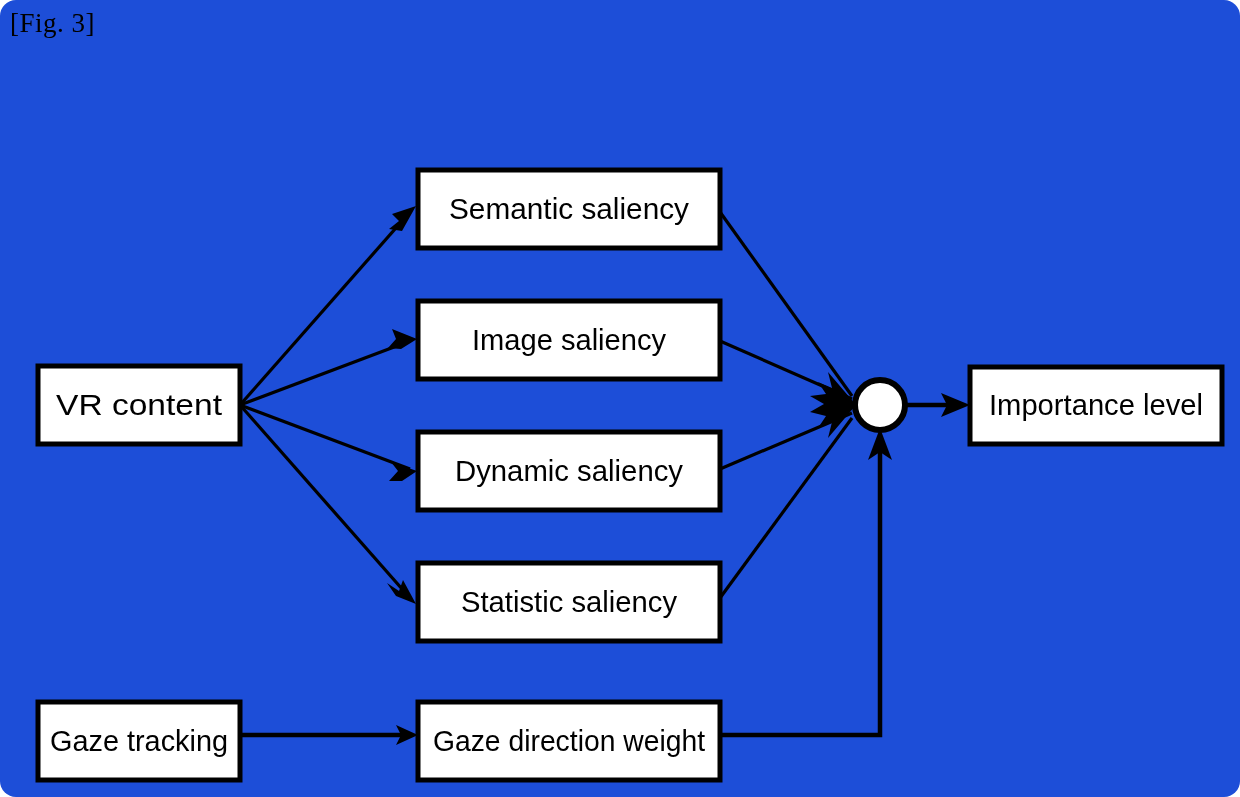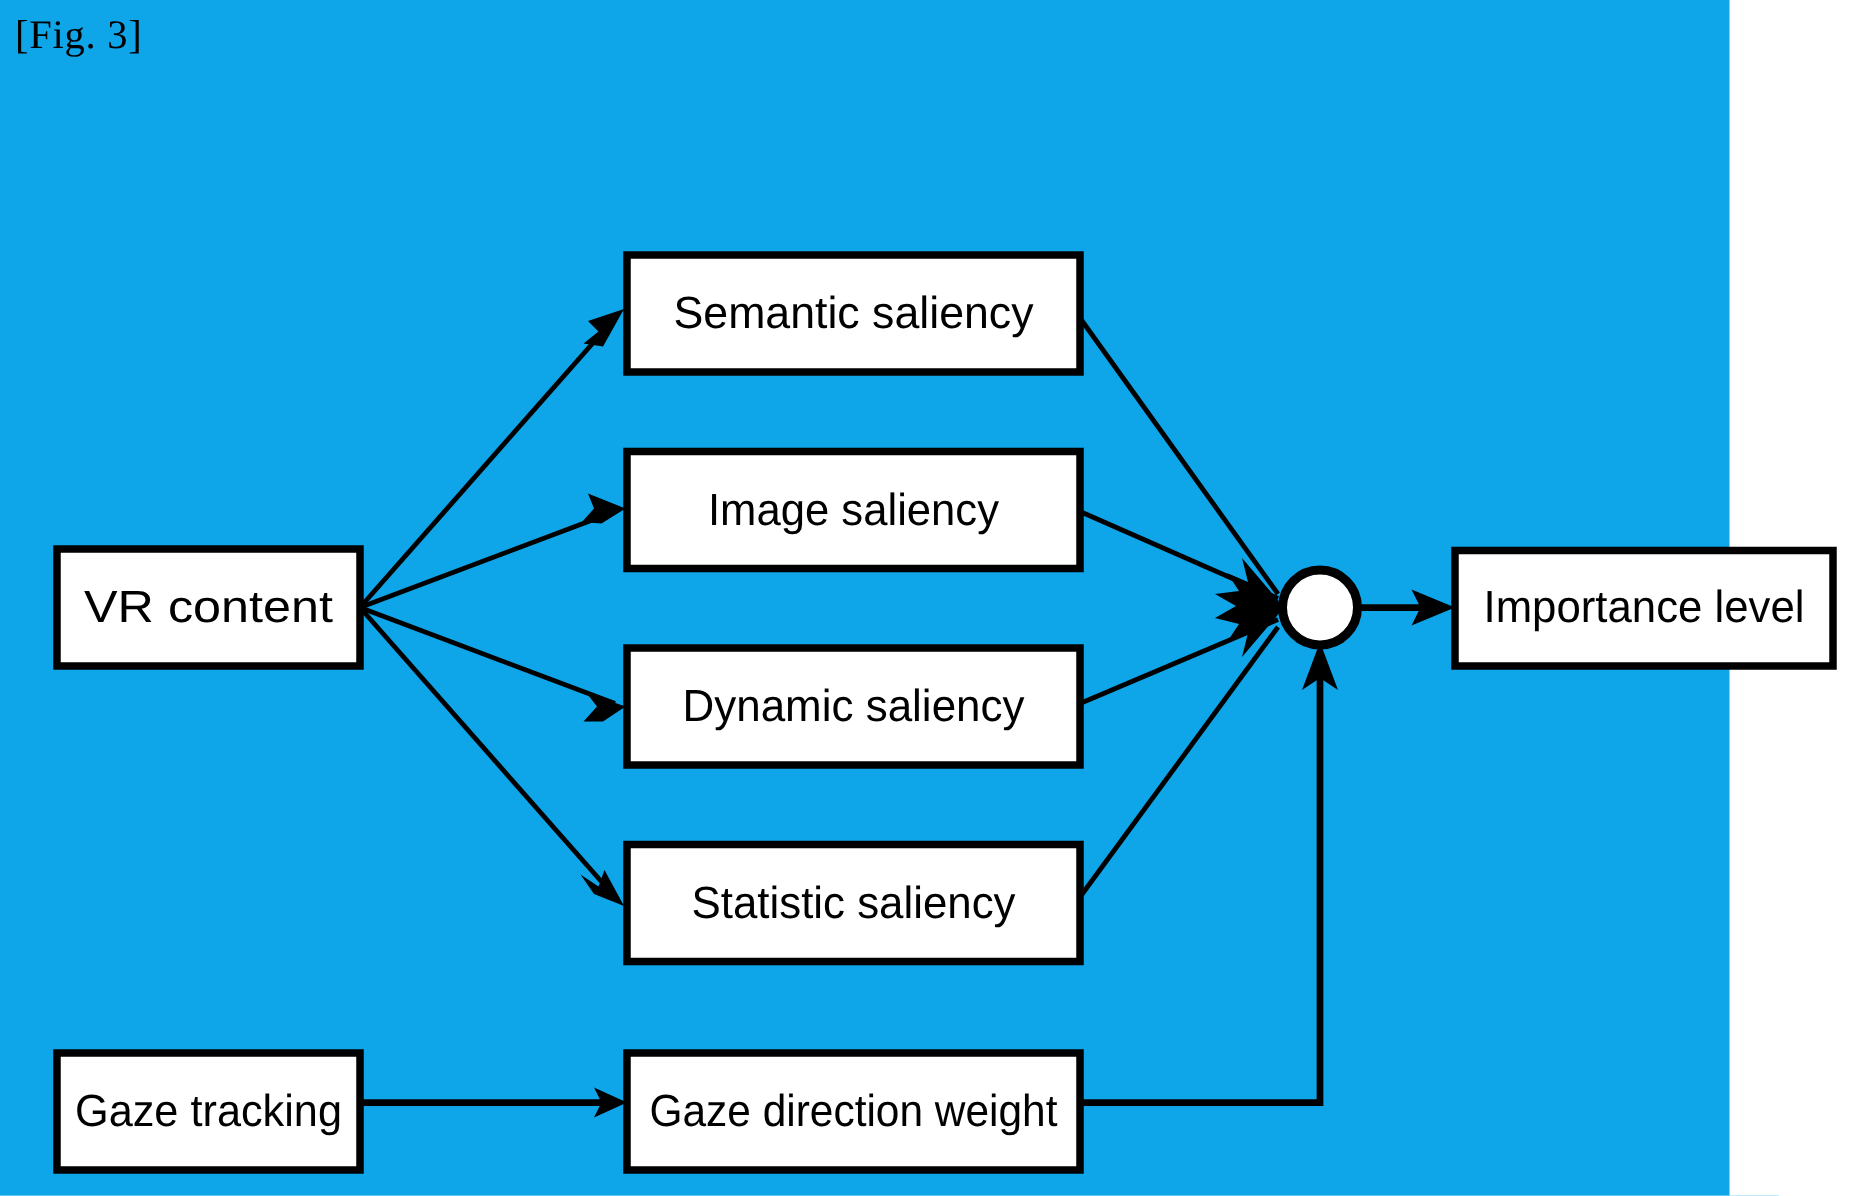--- a/index.html
+++ b/index.html
@@ -10,23 +10,24 @@
   }
   body {
     width: 1240px;
     height: 797px;
     overflow: hidden;
     font-family: "Liberation Sans", sans-serif;
     position: relative;
   }
   #figure-root {
     position: relative;
-    width: 1153px;
+    width: 1240px;
     height: 797px;
-    background: #0ea5e9;
+    background: #1d4ed8;
+    border-radius: 16px;
   }
   #fig-label {
     position: absolute;
     left: 10px;
     top: 8px;
     font-family: "Liberation Serif", serif;
     font-size: 27px;
     color: #000000;
     letter-spacing: 0.5px;
     white-space: nowrap;

